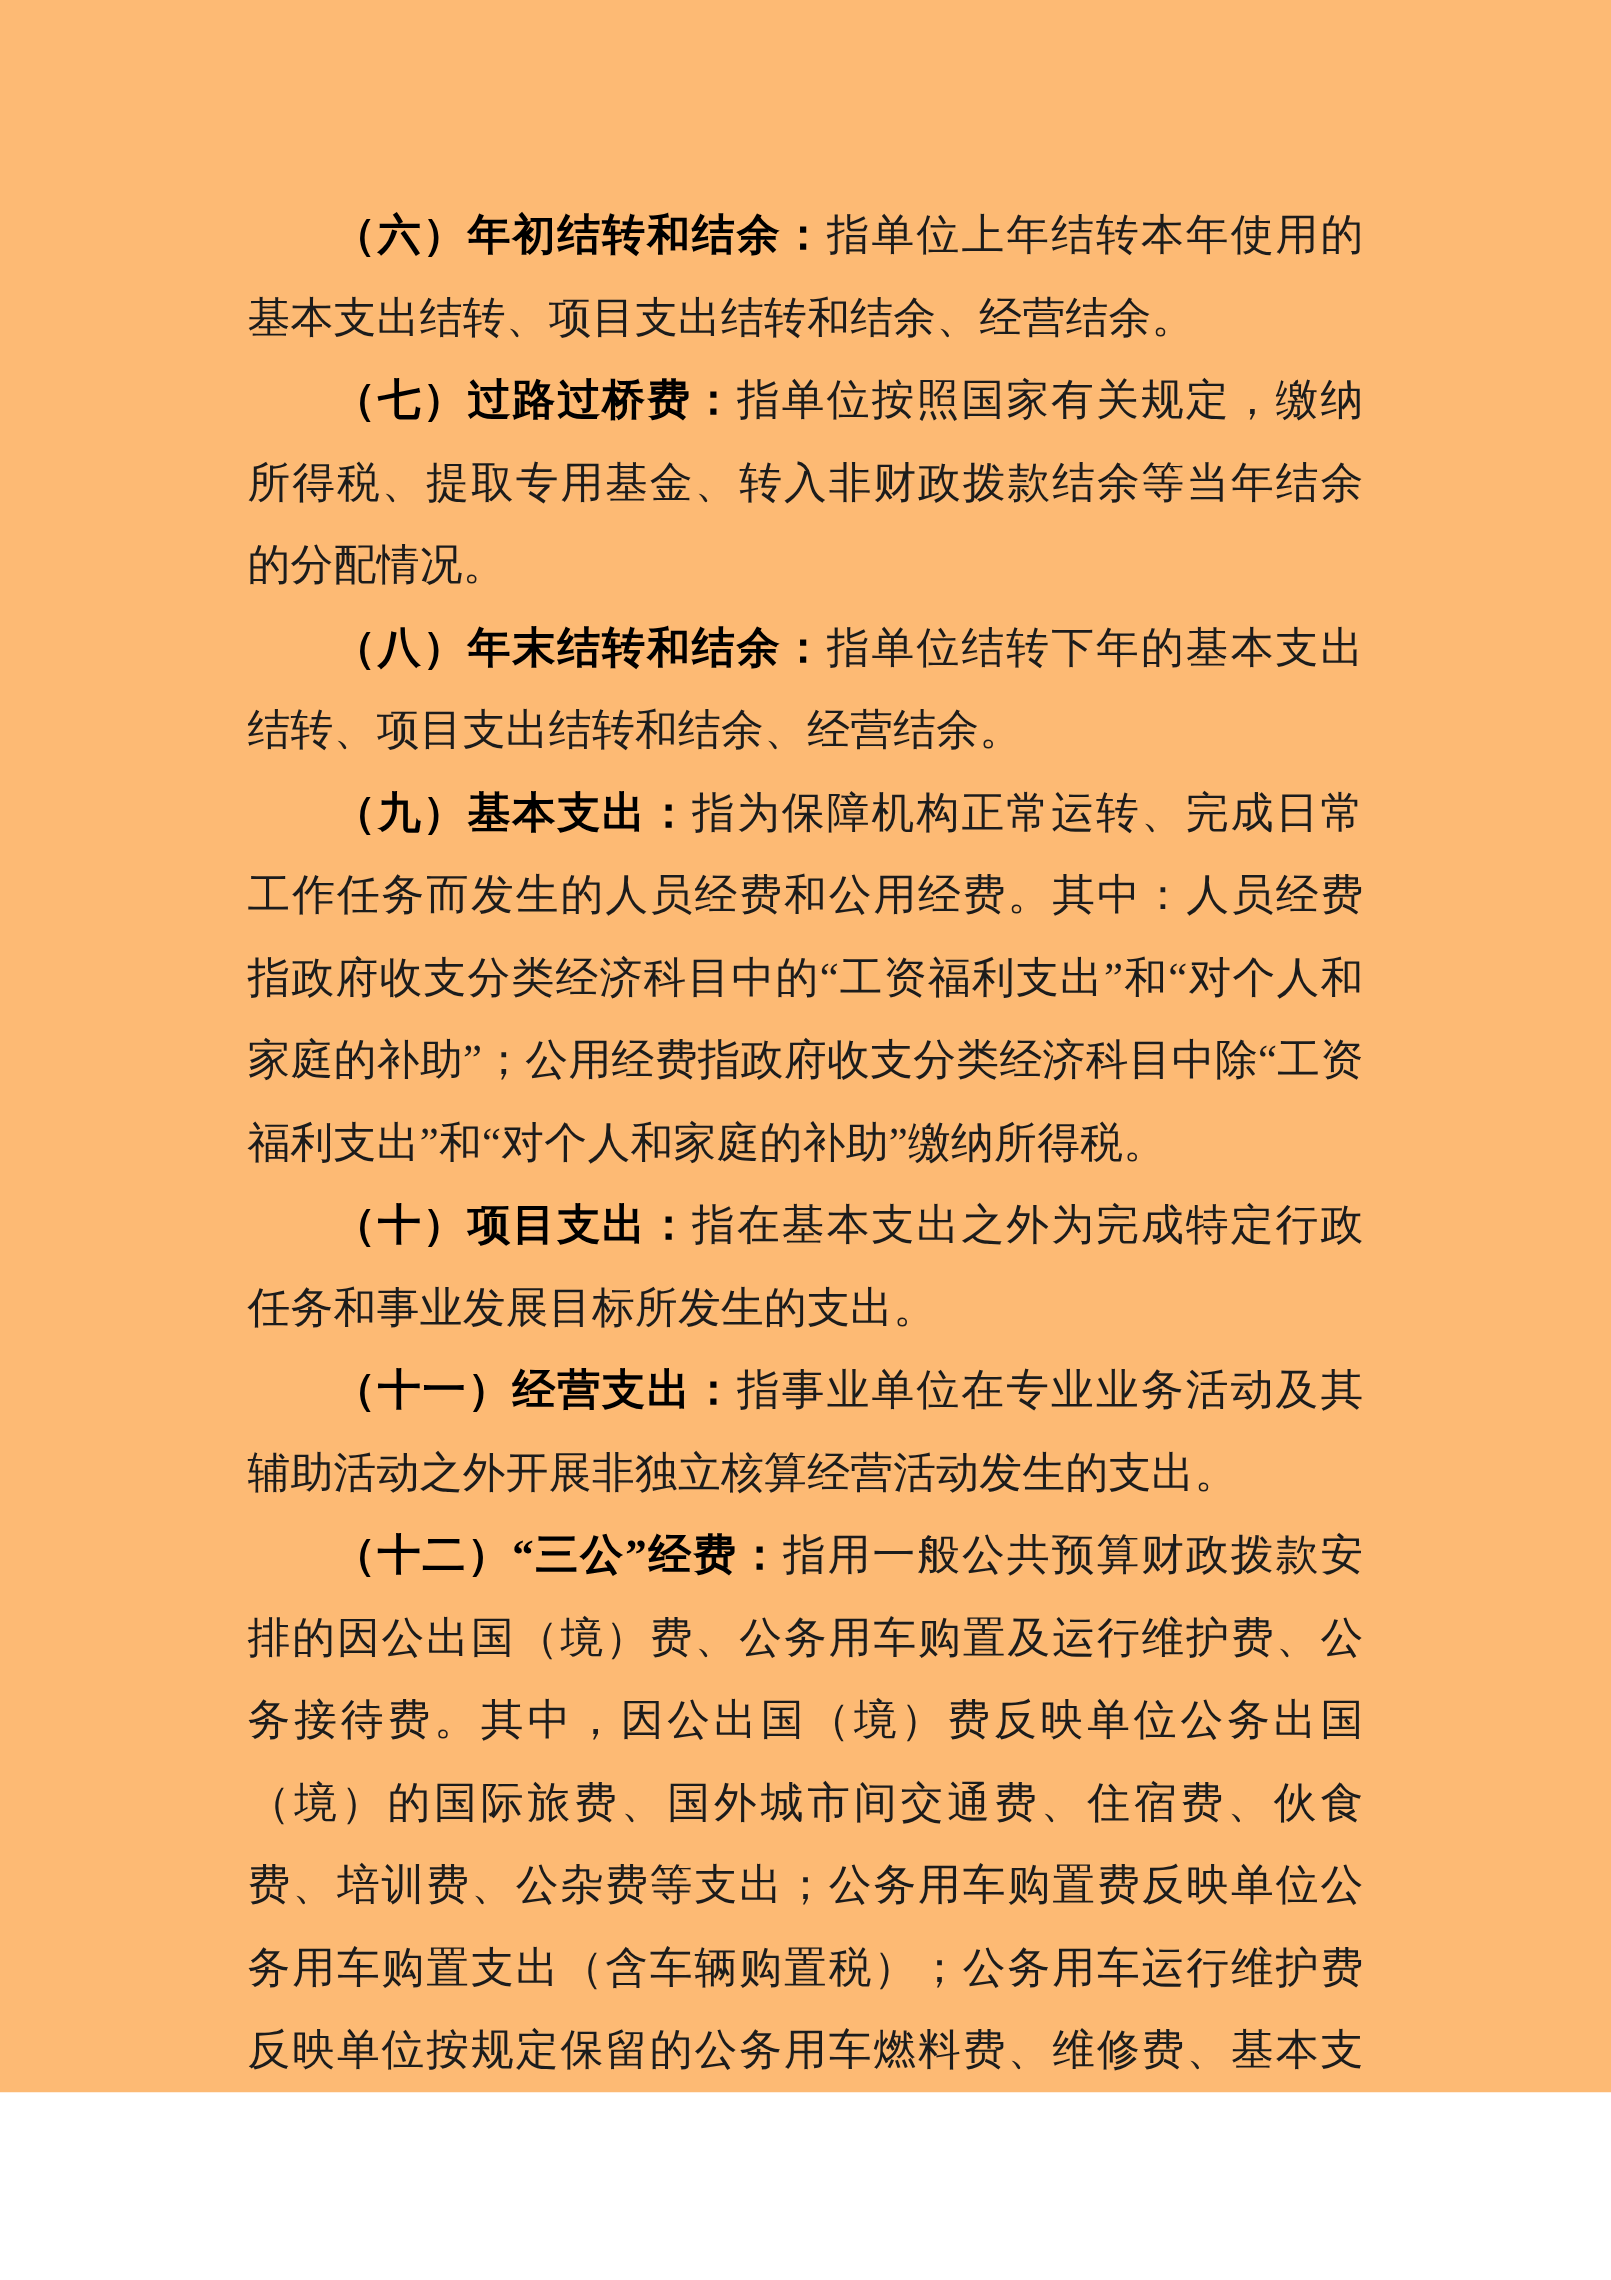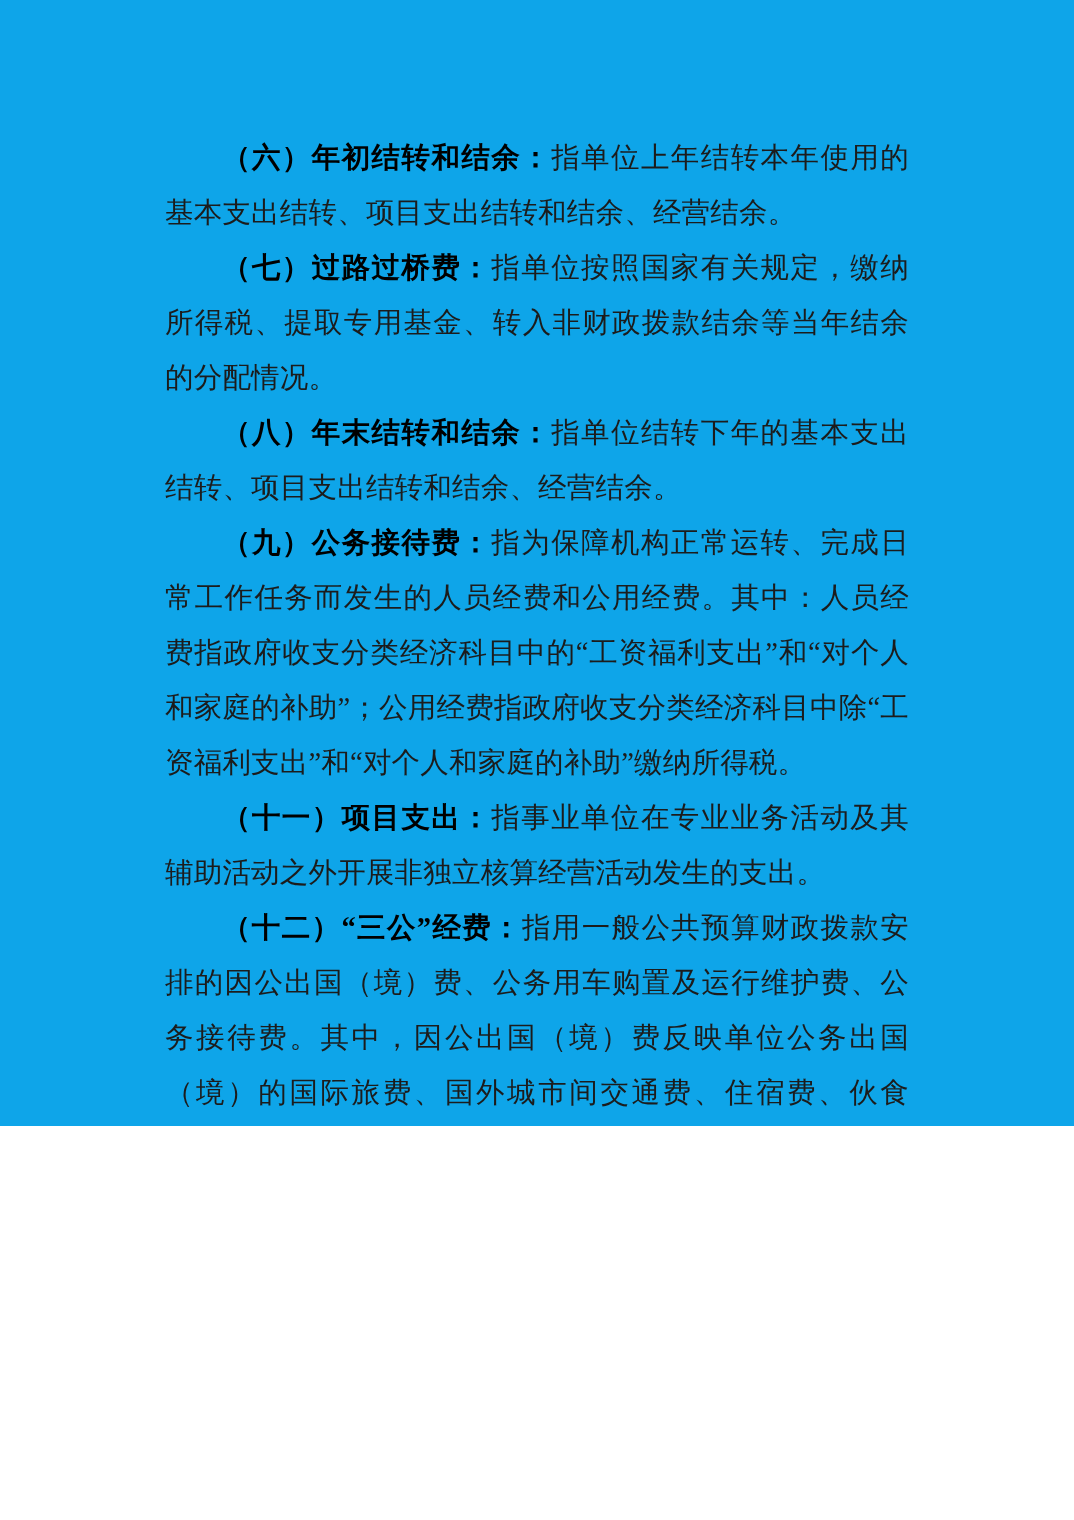--- a/index.html
+++ b/index.html
@@ -3,22 +3,22 @@
 <meta charset="utf-8">
 <style>
   html, body {
     margin: 0;
     padding: 0;
     background: #ffffff;
   }
   .page {
     position: relative;
     width: 1074px;
-    height: 1126px;
-    background: #0ea5e9;
+    height: 1395px;
+    background: #fdba74;
     overflow: hidden;
     font-family: "Liberation Serif", "DejaVu Serif", serif;
   }
   .content {
     position: absolute;
     left: 165px;
     top: 130px;
     width: 744px;
   }
   .para {
@@ -53,23 +53,24 @@
 
 <div class="page">
   <div class="content">
 
     <p class="para"><span class="head">（六）年初结转和结余：</span><span>指单位上年结转本年使用的基本支出结转、项目支出结转和结余、经营结余。</span></p>
 
     <p class="para"><span class="head">（七）过路过桥费：</span><span>指单位按照国家有关规定，缴纳所得税、提取专用基金、转入非财政拨款结余等当年结余的分配情况。</span></p>
 
     <p class="para"><span class="head">（八）年末结转和结余：</span><span>指单位结转下年的基本支出结转、项目支出结转和结余、经营结余。</span></p>
 
-    <p class="para"><span class="head">（九）公务接待费：</span><span>指为保障机构正常运转、完成日常工作任务而发生的人员经费和公用经费。其中：人员经费指政府收支分类经济科目中的“工资福利支出”和“对个人和家庭的补助”；公用经费指政府收支分类经济科目中除“工资福利支出”和“对个人和家庭的补助”缴纳所得税。</span></p>
+    <p class="para"><span class="head">（九）基本支出：</span><span>指为保障机构正常运转、完成日常工作任务而发生的人员经费和公用经费。其中：人员经费指政府收支分类经济科目中的“工资福利支出”和“对个人和家庭的补助”；公用经费指政府收支分类经济科目中除“工资福利支出”和“对个人和家庭的补助”缴纳所得税。</span></p>
 
+    <p class="para"><span class="head">（十）项目支出：</span><span>指在基本支出之外为完成特定行政任务和事业发展目标所发生的支出。</span></p>
 
-    <p class="para"><span class="head">（十一）项目支出：</span><span>指事业单位在专业业务活动及其辅助活动之外开展非独立核算经营活动发生的支出。</span></p>
+    <p class="para"><span class="head">（十一）经营支出：</span><span>指事业单位在专业业务活动及其辅助活动之外开展非独立核算经营活动发生的支出。</span></p>
 
     <p class="para"><span class="head">（十二）“三公”经费：</span><span>指用一般公共预算财政拨款安排的因公出国（境）费、公务用车购置及运行维护费、公务接待费。其中，因公出国（境）费反映单位公务出国（境）的国际旅费、国外城市间交通费、住宿费、伙食费、培训费、公杂费等支出；公务用车购置费反映单位公务用车购置支出（含车辆购置税）；公务用车运行维护费反映单位按规定保留的公务用车燃料费、维修费、基本支出、保险费、安全</span></p>
 
   </div>
 
   <div class="page-number">- 9 -</div>
 </div>
 
 </body></html>

